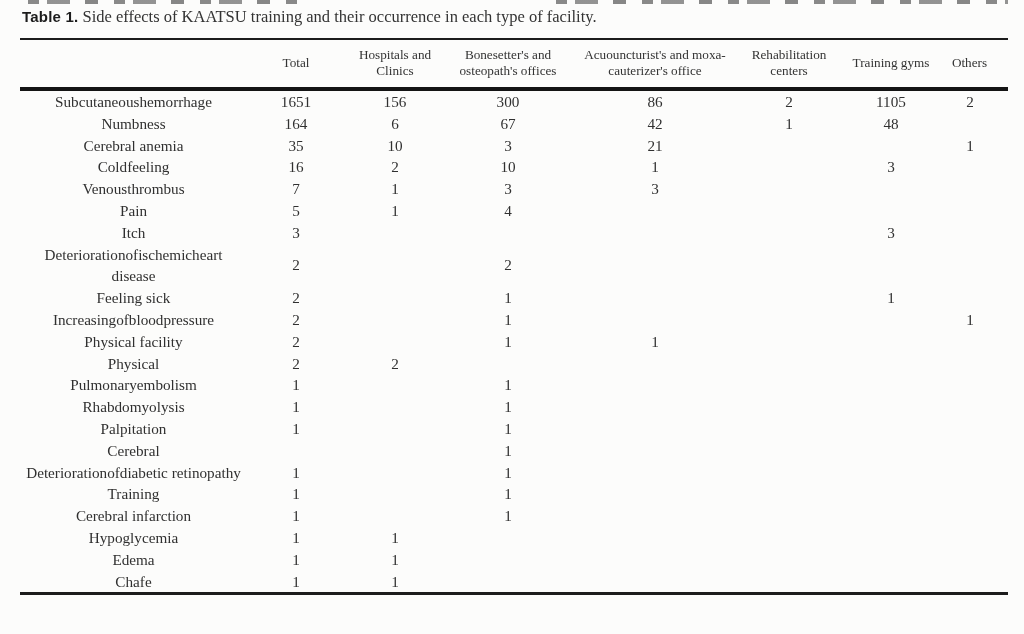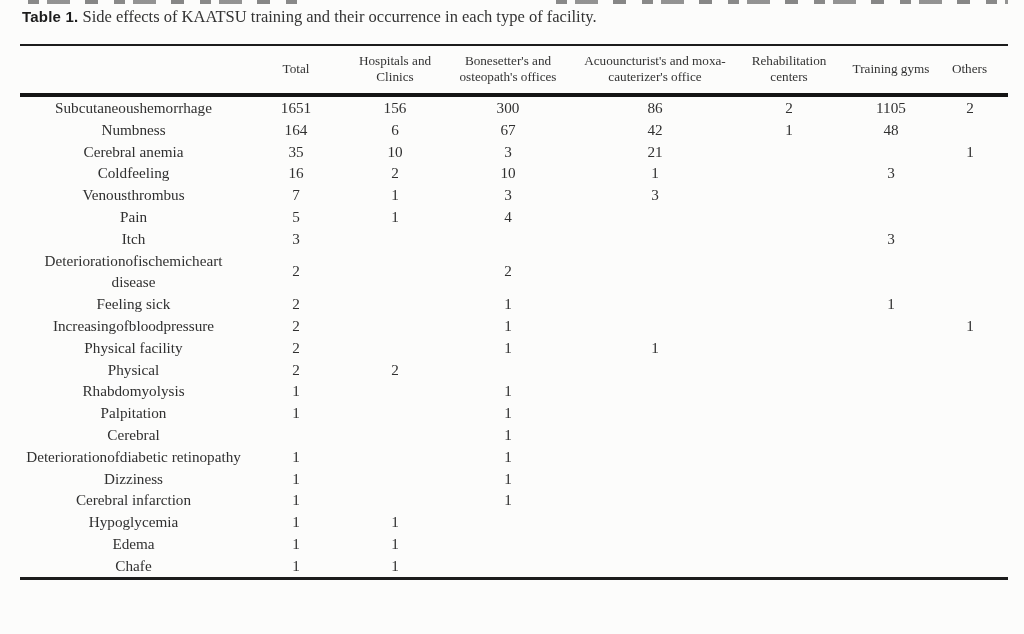--- a/index.html
+++ b/index.html
@@ -44,21 +44,21 @@
     font-family: "Liberation Sans", sans-serif;
     font-weight: bold;
     font-size: 15px;
     letter-spacing: 0.2px;
     color: #1c1c1c;
   }
 
   .table-wrap {
     position: absolute;
     left: 20px;
-    top: 44px;
+    top: 38px;
     width: 988px;
   }
   table.data-table {
     width: 988px;
     border-collapse: collapse;
     table-layout: fixed;
     border-top: 2px solid #1c1c1c;
     border-bottom: 3px solid #1c1c1c;
   }
   thead th {
@@ -240,20 +240,30 @@
             <td class="label">Physical</td>
             <td class="num">2</td>
             <td class="num">2</td>
             <td class="num"></td>
             <td class="num"></td>
             <td class="num"></td>
             <td class="num"></td>
             <td class="num col-others"></td>
           </tr>
           <tr>
+            <td class="label">Pulmonaryembolism</td>
+            <td class="num">1</td>
+            <td class="num"></td>
+            <td class="num">1</td>
+            <td class="num"></td>
+            <td class="num"></td>
+            <td class="num"></td>
+            <td class="num col-others"></td>
+          </tr>
+          <tr>
             <td class="label">Rhabdomyolysis</td>
             <td class="num">1</td>
             <td class="num"></td>
             <td class="num">1</td>
             <td class="num"></td>
             <td class="num"></td>
             <td class="num"></td>
             <td class="num col-others"></td>
           </tr>
           <tr>
@@ -280,21 +290,21 @@
             <td class="label">Deteriorationofdiabetic retinopathy</td>
             <td class="num">1</td>
             <td class="num"></td>
             <td class="num">1</td>
             <td class="num"></td>
             <td class="num"></td>
             <td class="num"></td>
             <td class="num col-others"></td>
           </tr>
           <tr>
-            <td class="label">Dizziness</td>
+            <td class="label">Training</td>
             <td class="num">1</td>
             <td class="num"></td>
             <td class="num">1</td>
             <td class="num"></td>
             <td class="num"></td>
             <td class="num"></td>
             <td class="num col-others"></td>
           </tr>
           <tr>
             <td class="label">Cerebral infarction</td>

